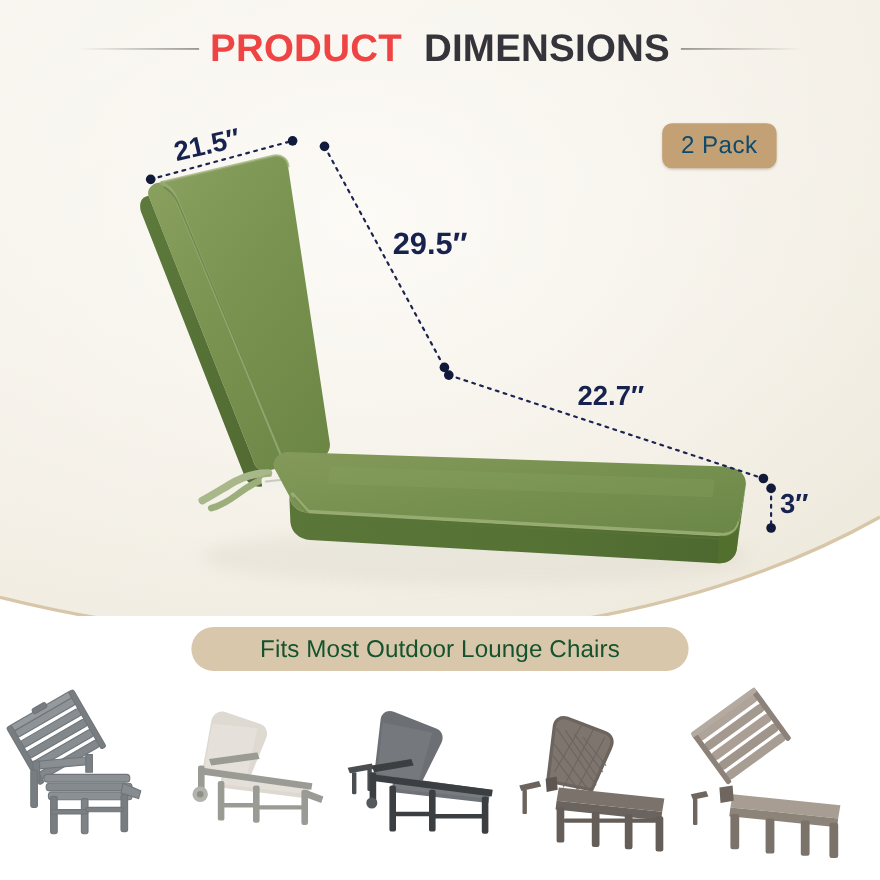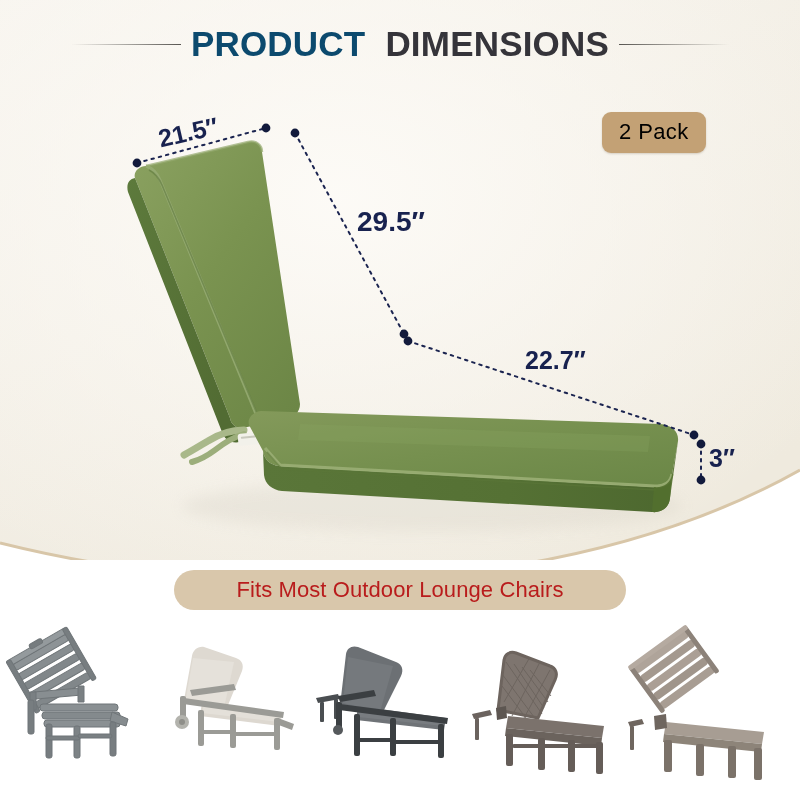--- a/index.html
+++ b/index.html
@@ -54,30 +54,30 @@
   .rule-right {
     background: linear-gradient(to left, rgba(60,58,54,0) 0%, rgba(60,58,54,0.85) 100%);
   }
   .rule-left::after, .rule-right::after { content: ""; }
   .title {
     font-size: 35px;
     font-weight: bold;
     letter-spacing: 0.2px;
     white-space: nowrap;
   }
-  .title-a { color: #0c4a6e; }
+  .title-a { color: #ef4444; }
   .title-b { color: #35343a; margin-left: 20px; }
 
   
   .pack-badge {
     position: absolute;
     left: 602px; top: 112px;
     padding: 7px 17px 8px 17px;
     background: #c3a175;
-    color: #000000;
+    color: #0c4a6e;
     font-size: 22px;
     border-radius: 9px;
     letter-spacing: 0.4px;
     z-index: 7;
     box-shadow: 0 1px 2px rgba(120,100,70,0.25);
   }
 
   
   .stage {
     position: absolute;
@@ -119,21 +119,21 @@
     width: 452px;
     height: 40px;
     background: #d9c7ab;
     border-radius: 21px;
     display: flex;
     align-items: center;
     justify-content: center;
     z-index: 9;
   }
   .banner-text {
-    color: #b91c1c;
+    color: #14532d;
     font-size: 22px;
     letter-spacing: 0.1px;
   }
 
   
   .chairs {
     position: absolute;
     left: 0; top: 618px;
     width: 800px; height: 182px;
     z-index: 5;

